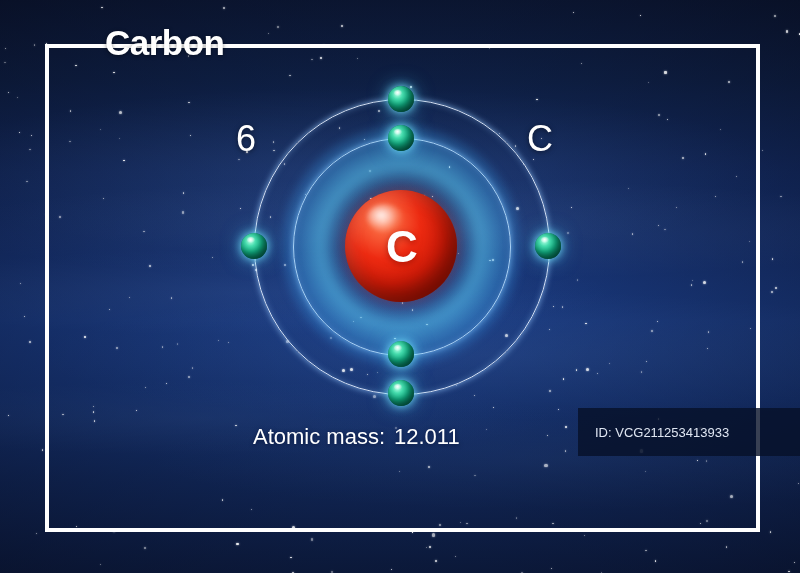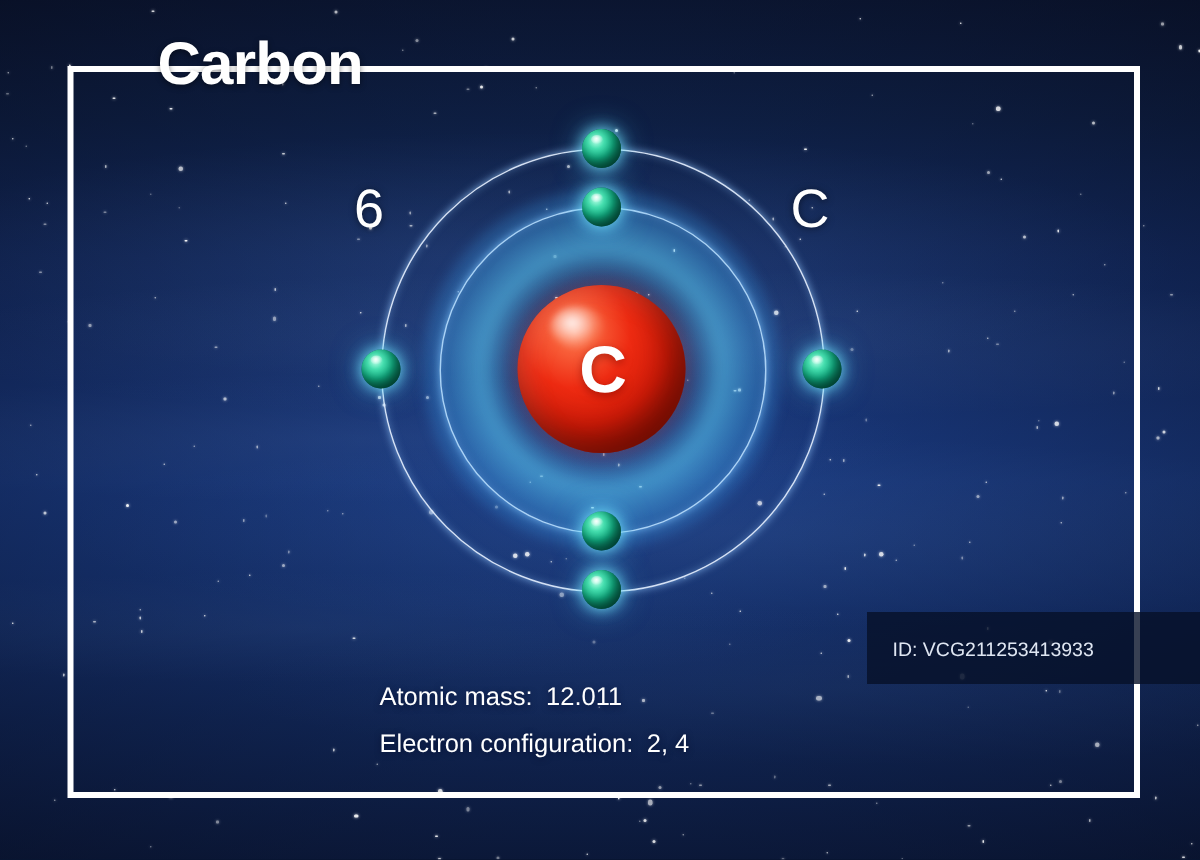--- a/index.html
+++ b/index.html
@@ -62,21 +62,21 @@
     width: 715px; height: 488px;
     box-sizing: border-box;
     border: 4px solid #ffffff;
     pointer-events: none;
   }
   
   .title {
     position: absolute;
     left: 97px;
     top: 20px;
-    font-size: 40px;
+    font-size: 35px;
     font-weight: bold;
     color: #ffffff;
     letter-spacing: -0.5px;
     line-height: 46px;
     padding: 0 8px;
     text-shadow: 0 1px 4px rgba(0,0,0,.45);
   }
   .title-mask {
     position: absolute;
     left: 92px;
@@ -195,25 +195,24 @@
     text-shadow: 0 1px 5px rgba(0,0,0,.5);
   }
   .label-number { left: 236px; top: 118px; }
   .label-symbol { left: 527px; top: 118px; }
 
   .info {
     position: absolute;
     left: 253px;
     top: 421px;
     color: #ffffff;
-    font-size: 17px;
+    font-size: 22px;
     line-height: 31px;
     text-shadow: 0 1px 4px rgba(0,10,40,.6);
     white-space: nowrap;
-    margin-top: 28px;
   }
   .info-row { display: block; }
   .info-val { margin-left: 9px; }
 
   
   .watermark {
     position: absolute;
     left: 578px; top: 408px;
     width: 222px; height: 48px;
     background: rgba(6,16,40,.80);
@@ -497,22 +496,19 @@
       </div>
   </div>
 
   <div class="side-label label-number">6</div>
   <div class="side-label label-symbol">C</div>
 
   <div class="info">
     <span class="info-row">
       <span>Atomic mass:</span><span class="info-val">12.011</span>
     </span>
-    <span class="info-row">
-      <span>Electron configuration:</span><span class="info-val">2, 4</span>
-    </span>
   </div>
 
   <div class="watermark">
     <span class="wm-id">ID: VCG211253413933</span>
   </div>
 
 </div>
 
 </body></html>

